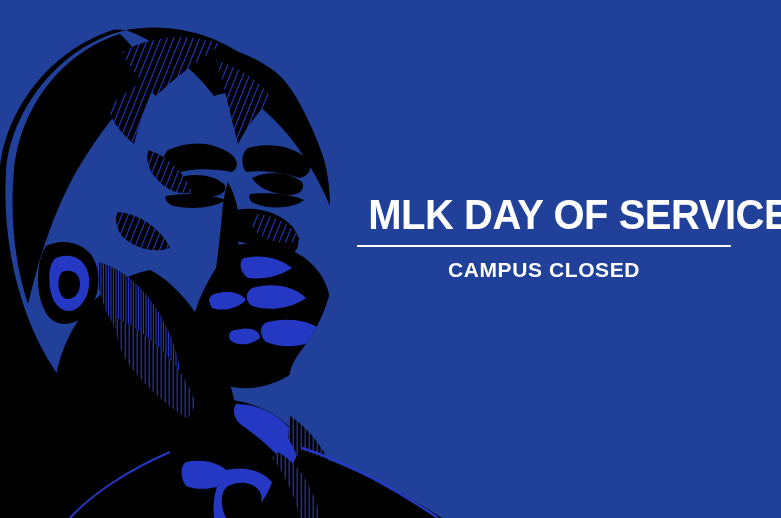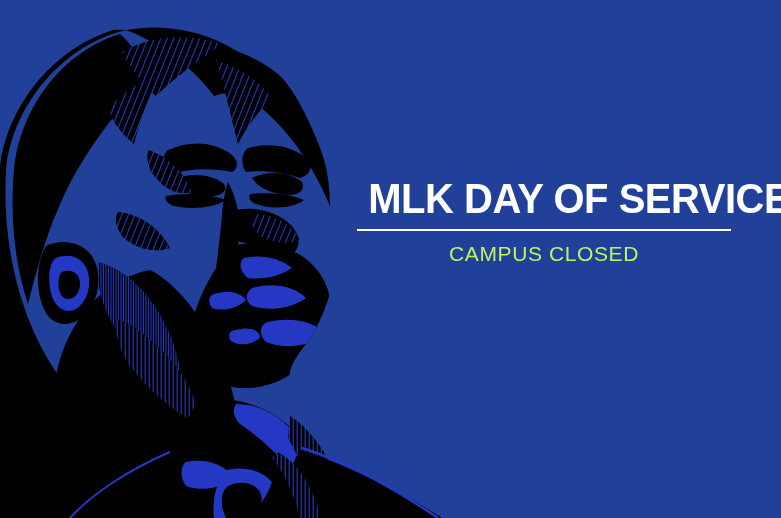--- a/index.html
+++ b/index.html
@@ -30,21 +30,21 @@
   .portrait svg {
     display: block;
     width: 100%;
     height: 100%;
   }
 
   
   .text-block {
     position: absolute;
     left: 355px;
-    top: 176px;
+    top: 192px;
     width: 378px;
   }
 
   .headline {
     margin: 0;
     color: #ffffff;
     font-family: "Liberation Sans", sans-serif;
     font-weight: 700;
     font-size: 43px;
     line-height: 44px;
@@ -56,23 +56,23 @@
   }
 
   .rule {
     margin: 9px 2px 0 2px;
     height: 2px;
     background: #ffffff;
   }
 
   .subhead {
     margin: 10px 0 0 0;
-    color: #bef264;
+    color: #ffffff;
     font-family: "Liberation Sans", sans-serif;
-    font-weight: 400;
+    font-weight: 700;
     font-size: 21px;
     line-height: 26px;
     letter-spacing: 0.6px;
     text-align: center;
     white-space: nowrap;
   }
 </style>
 </head>
 <body>
 

